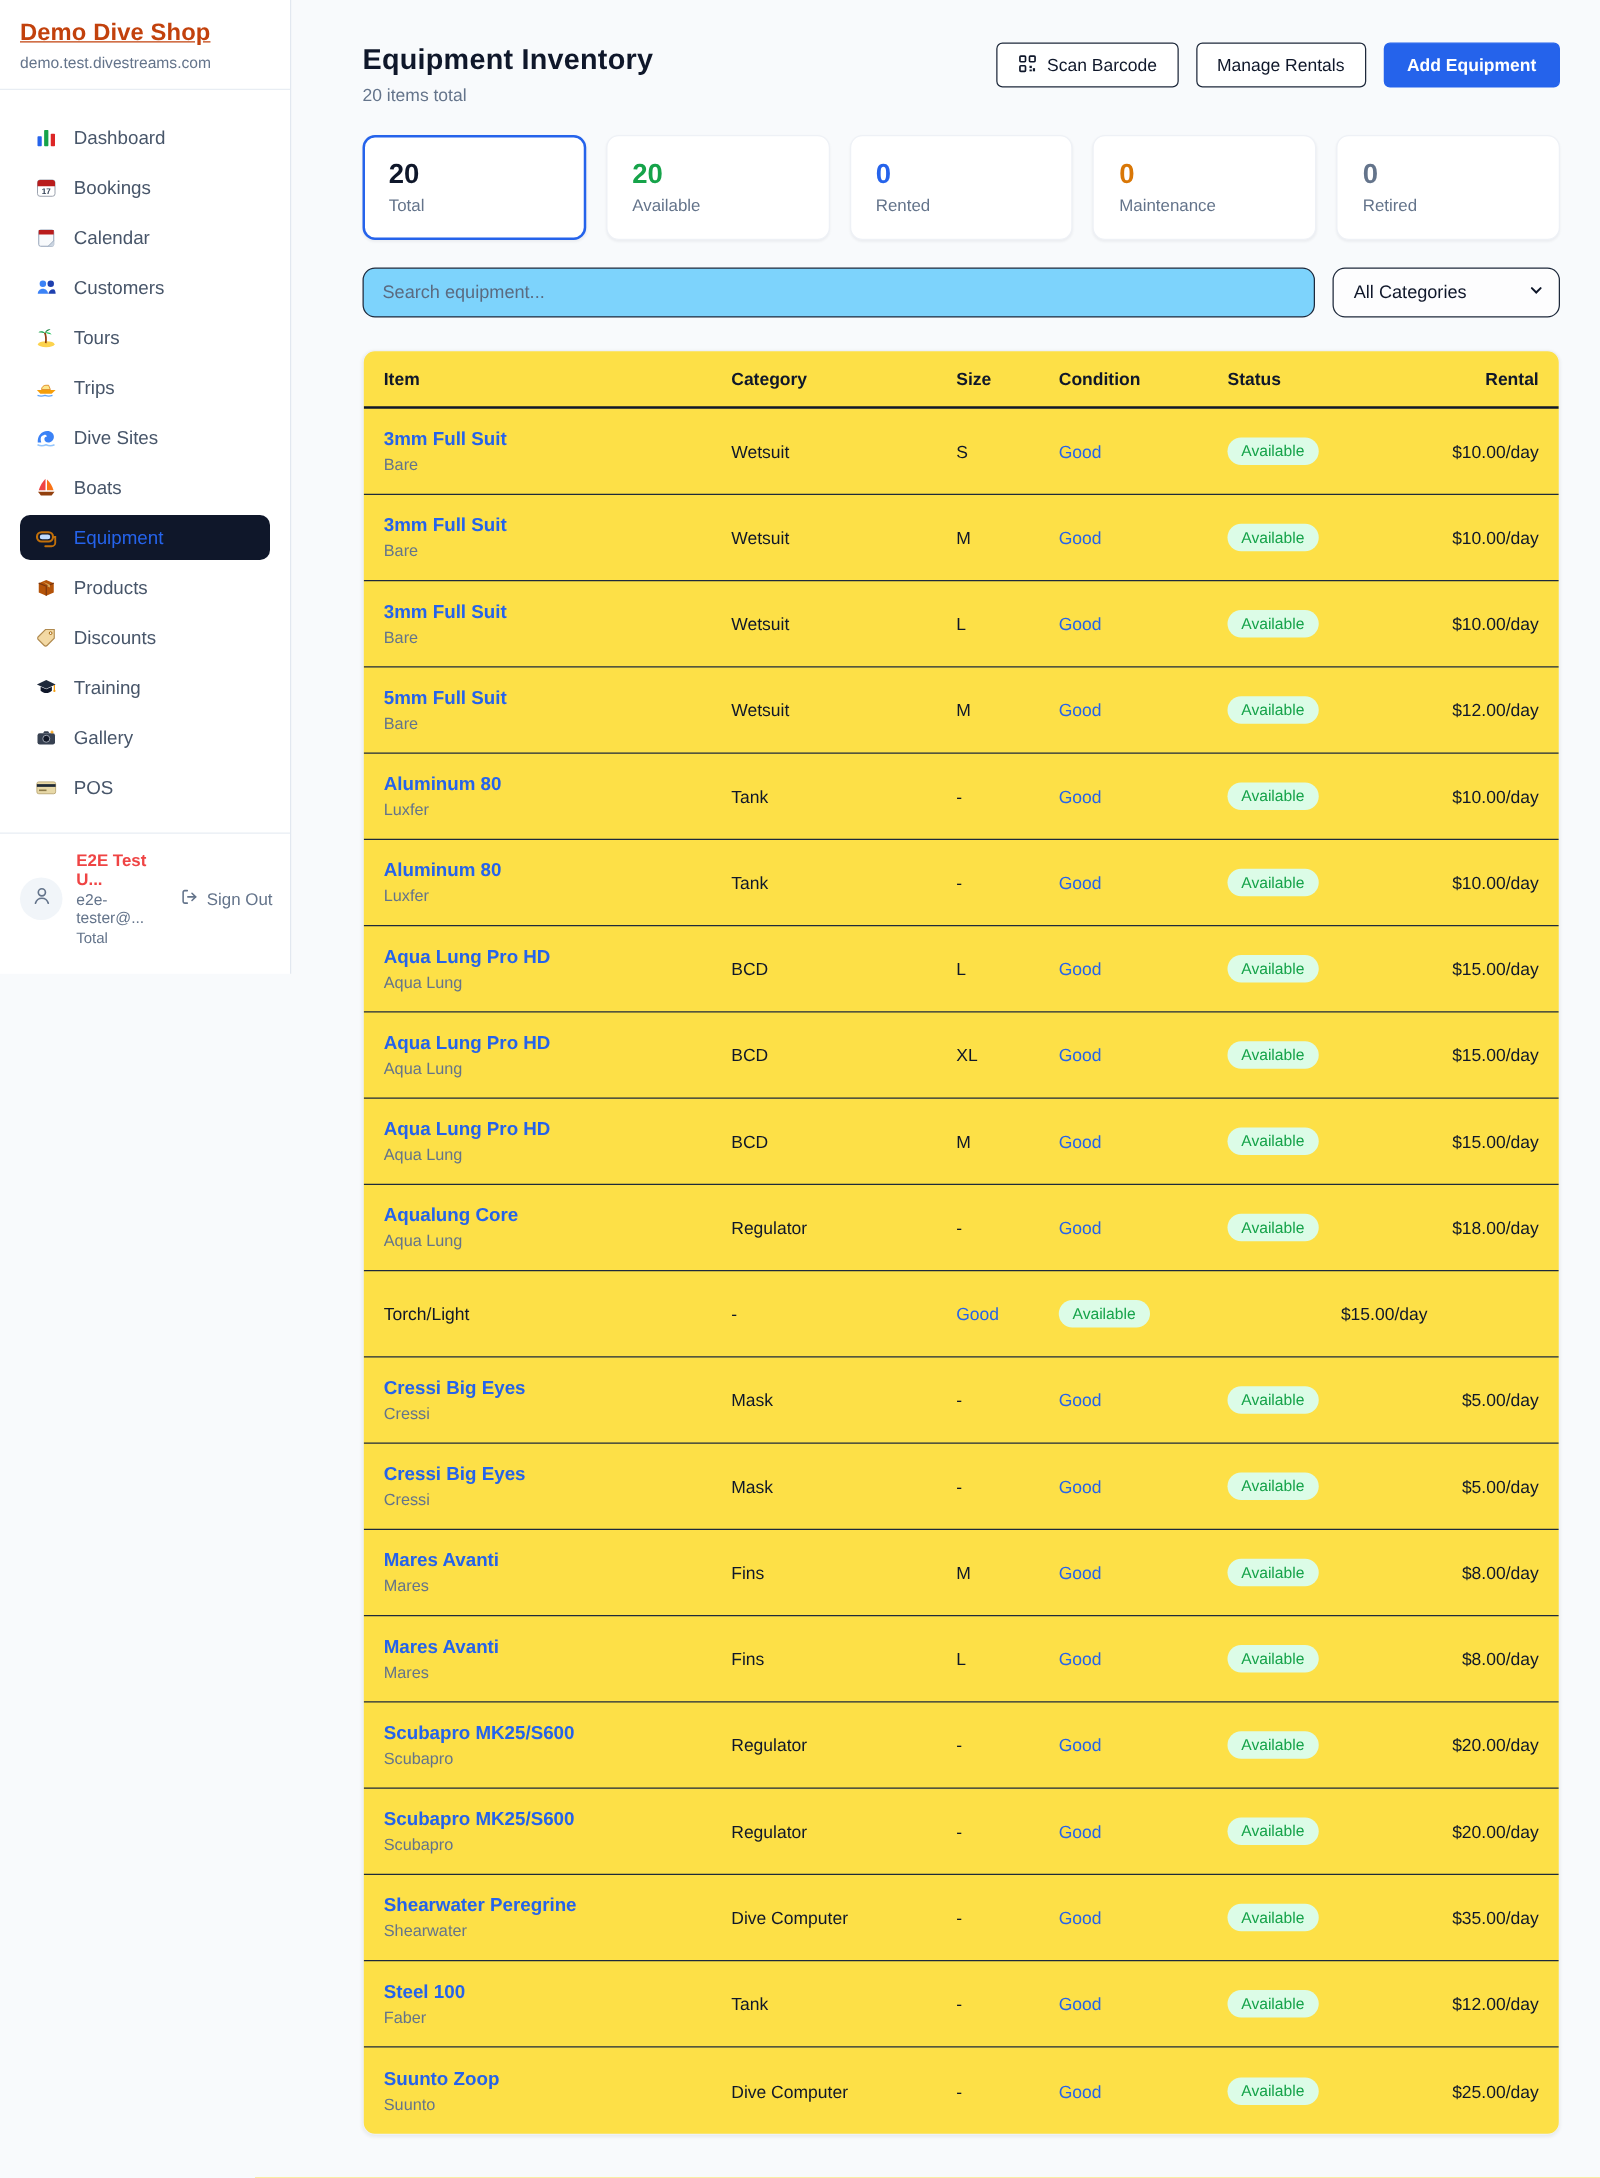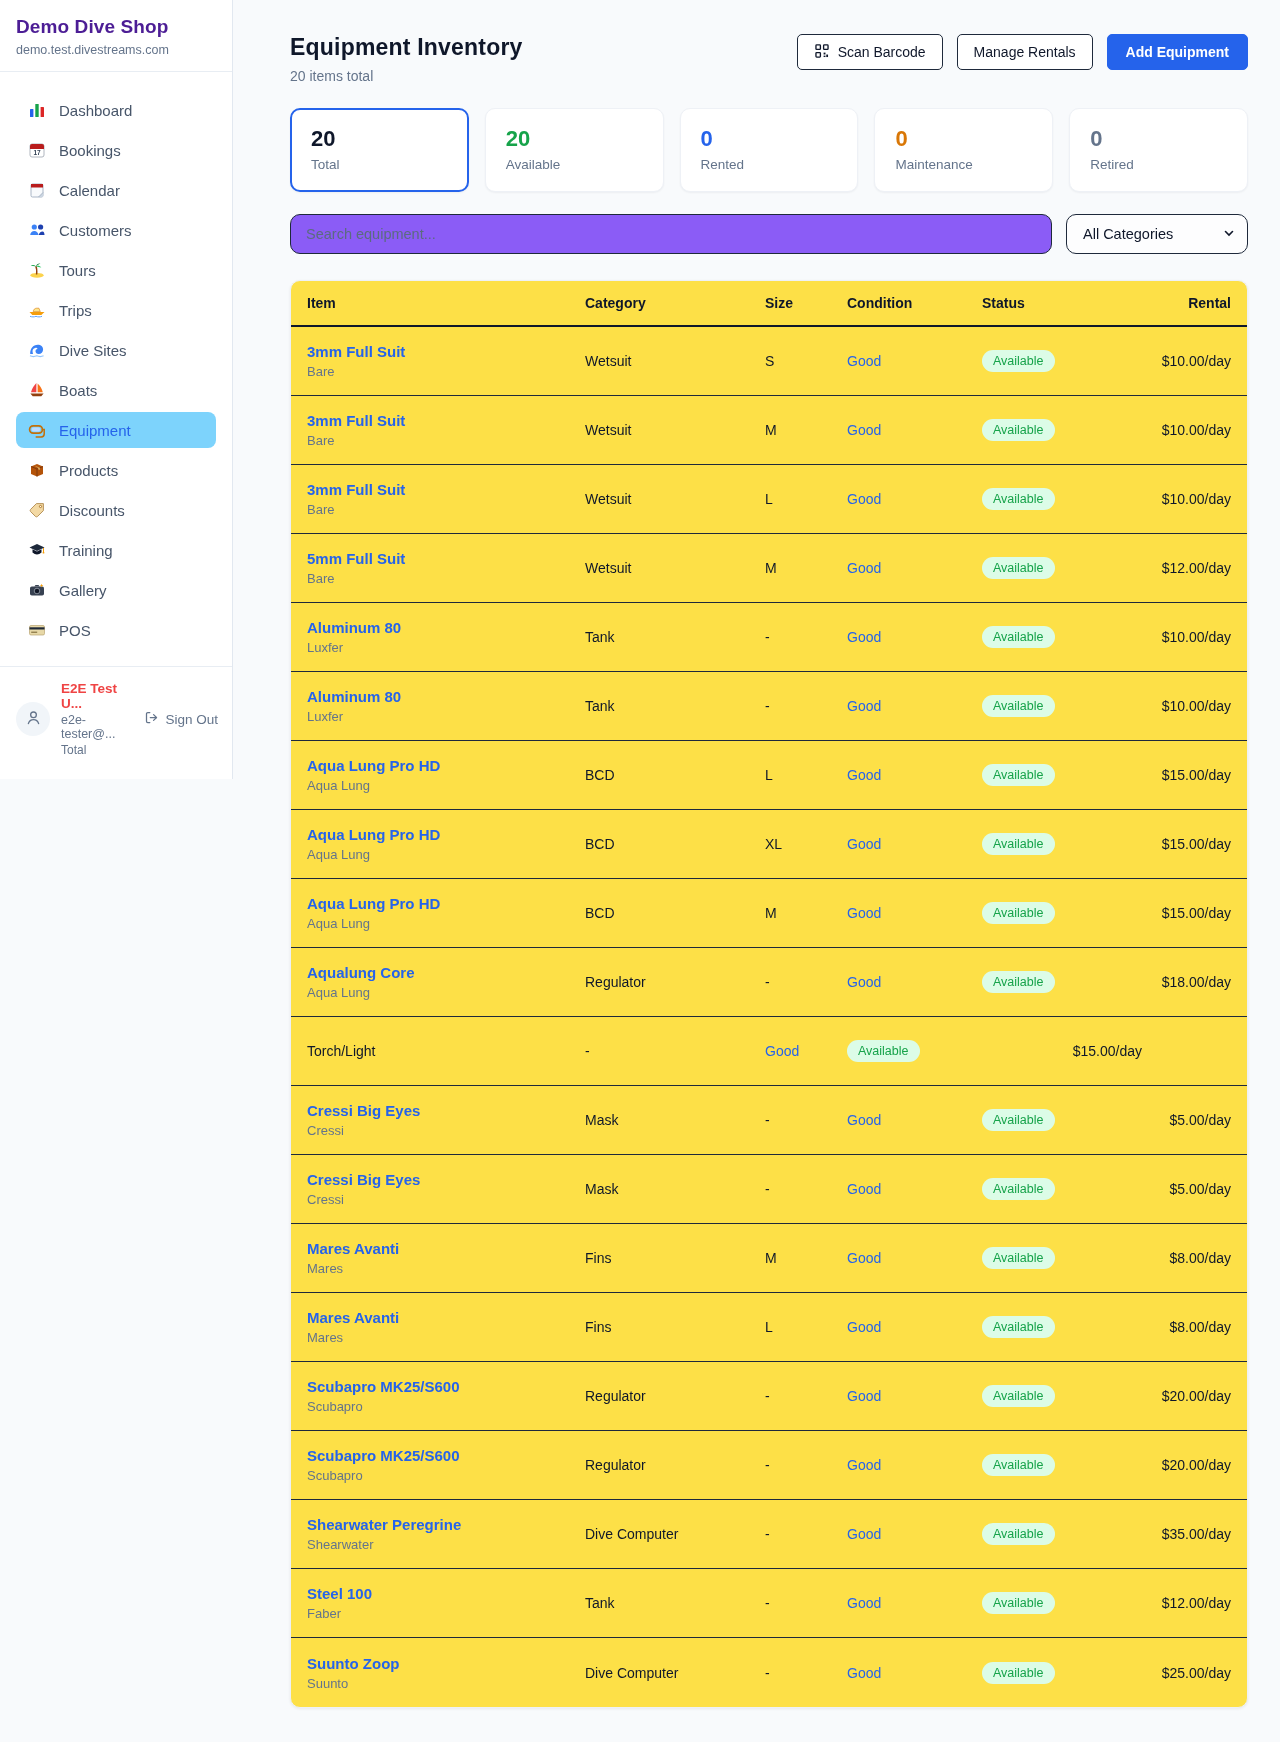--- a/index.html
+++ b/index.html
@@ -13,29 +13,29 @@
     overflow:hidden;
   }
 
   
   .sidebar {
     position:absolute; left:0; top:0; width:233px;
     background:#ffffff; border-right:1px solid #e2e8f0;
     padding-bottom:6px;
   }
   .side-head { padding:16px 16px 14px 16px; border-bottom:1px solid #e8edf3; }
-  .brand { color:#4c1d95; font-size:19px; font-weight:800; letter-spacing:.1px; }
+  .brand { color:#c2410c; font-size:19px; font-weight:800; letter-spacing:.1px;text-decoration:underline; }
   .domain { margin-top:5px; color:#64748b; font-size:12.5px; }
   .nav { padding:20px 16px 14px 16px; }
   .nav-item {
     display:flex; align-items:center; gap:13px;
     padding:9px 12px; margin-bottom:4px; border-radius:8px;
     color:#475569; font-size:15px; cursor:pointer;
   }
-  .nav-item.active { background:#7dd3fc; color:#2563eb; font-weight:500; }
+  .nav-item.active { background:#0f172a; color:#2563eb; font-weight:500; }
   .nav-ico { width:18px; height:18px; flex:0 0 18px; display:inline-flex; }
   .nav-ico svg { width:18px; height:18px; }
 
   .user-box {
     border-top:1px solid #e8edf3; padding:14px 14px 16px 16px;
     display:flex; align-items:center; gap:11px;
   }
   .avatar {
     width:34px; height:34px; border-radius:50%; background:#f1f5f9;
     display:flex; align-items:center; justify-content:center; flex:0 0 34px;
@@ -71,21 +71,21 @@
     border:1px solid #eef1f6; box-shadow:0 1px 2px rgba(15,23,42,.05); cursor:pointer;
   }
   .stat-card.active { border:2px solid #2563eb; padding:16px 19px; }
   .stat-value { font-size:22px; font-weight:800; }
   .stat-label { margin-top:5px; font-size:13.5px; color:#64748b; }
 
   
   .filters { margin-top:22px; display:flex; gap:14px; }
   .search-input {
     flex:1; height:40px; border:1px solid #1e293b; border-radius:10px;
-    padding:0 15px; font-size:14.5px; color:#0f172a; background:#8b5cf6;
+    padding:0 15px; font-size:14.5px; color:#0f172a; background:#7dd3fc;
     font-family:inherit; outline:none;
   }
   .search-input::placeholder { color:#5b6b80; }
   .cat-select {
     width:182px; height:40px; border:1px solid #1e293b; border-radius:10px;
     background:#fdfdfe; display:flex; align-items:center; justify-content:space-between;
     padding:0 12px 0 16px; font-size:14.5px; color:#0f172a; cursor:pointer;
   }
   .cat-select svg { width:12px; height:12px; }
 

